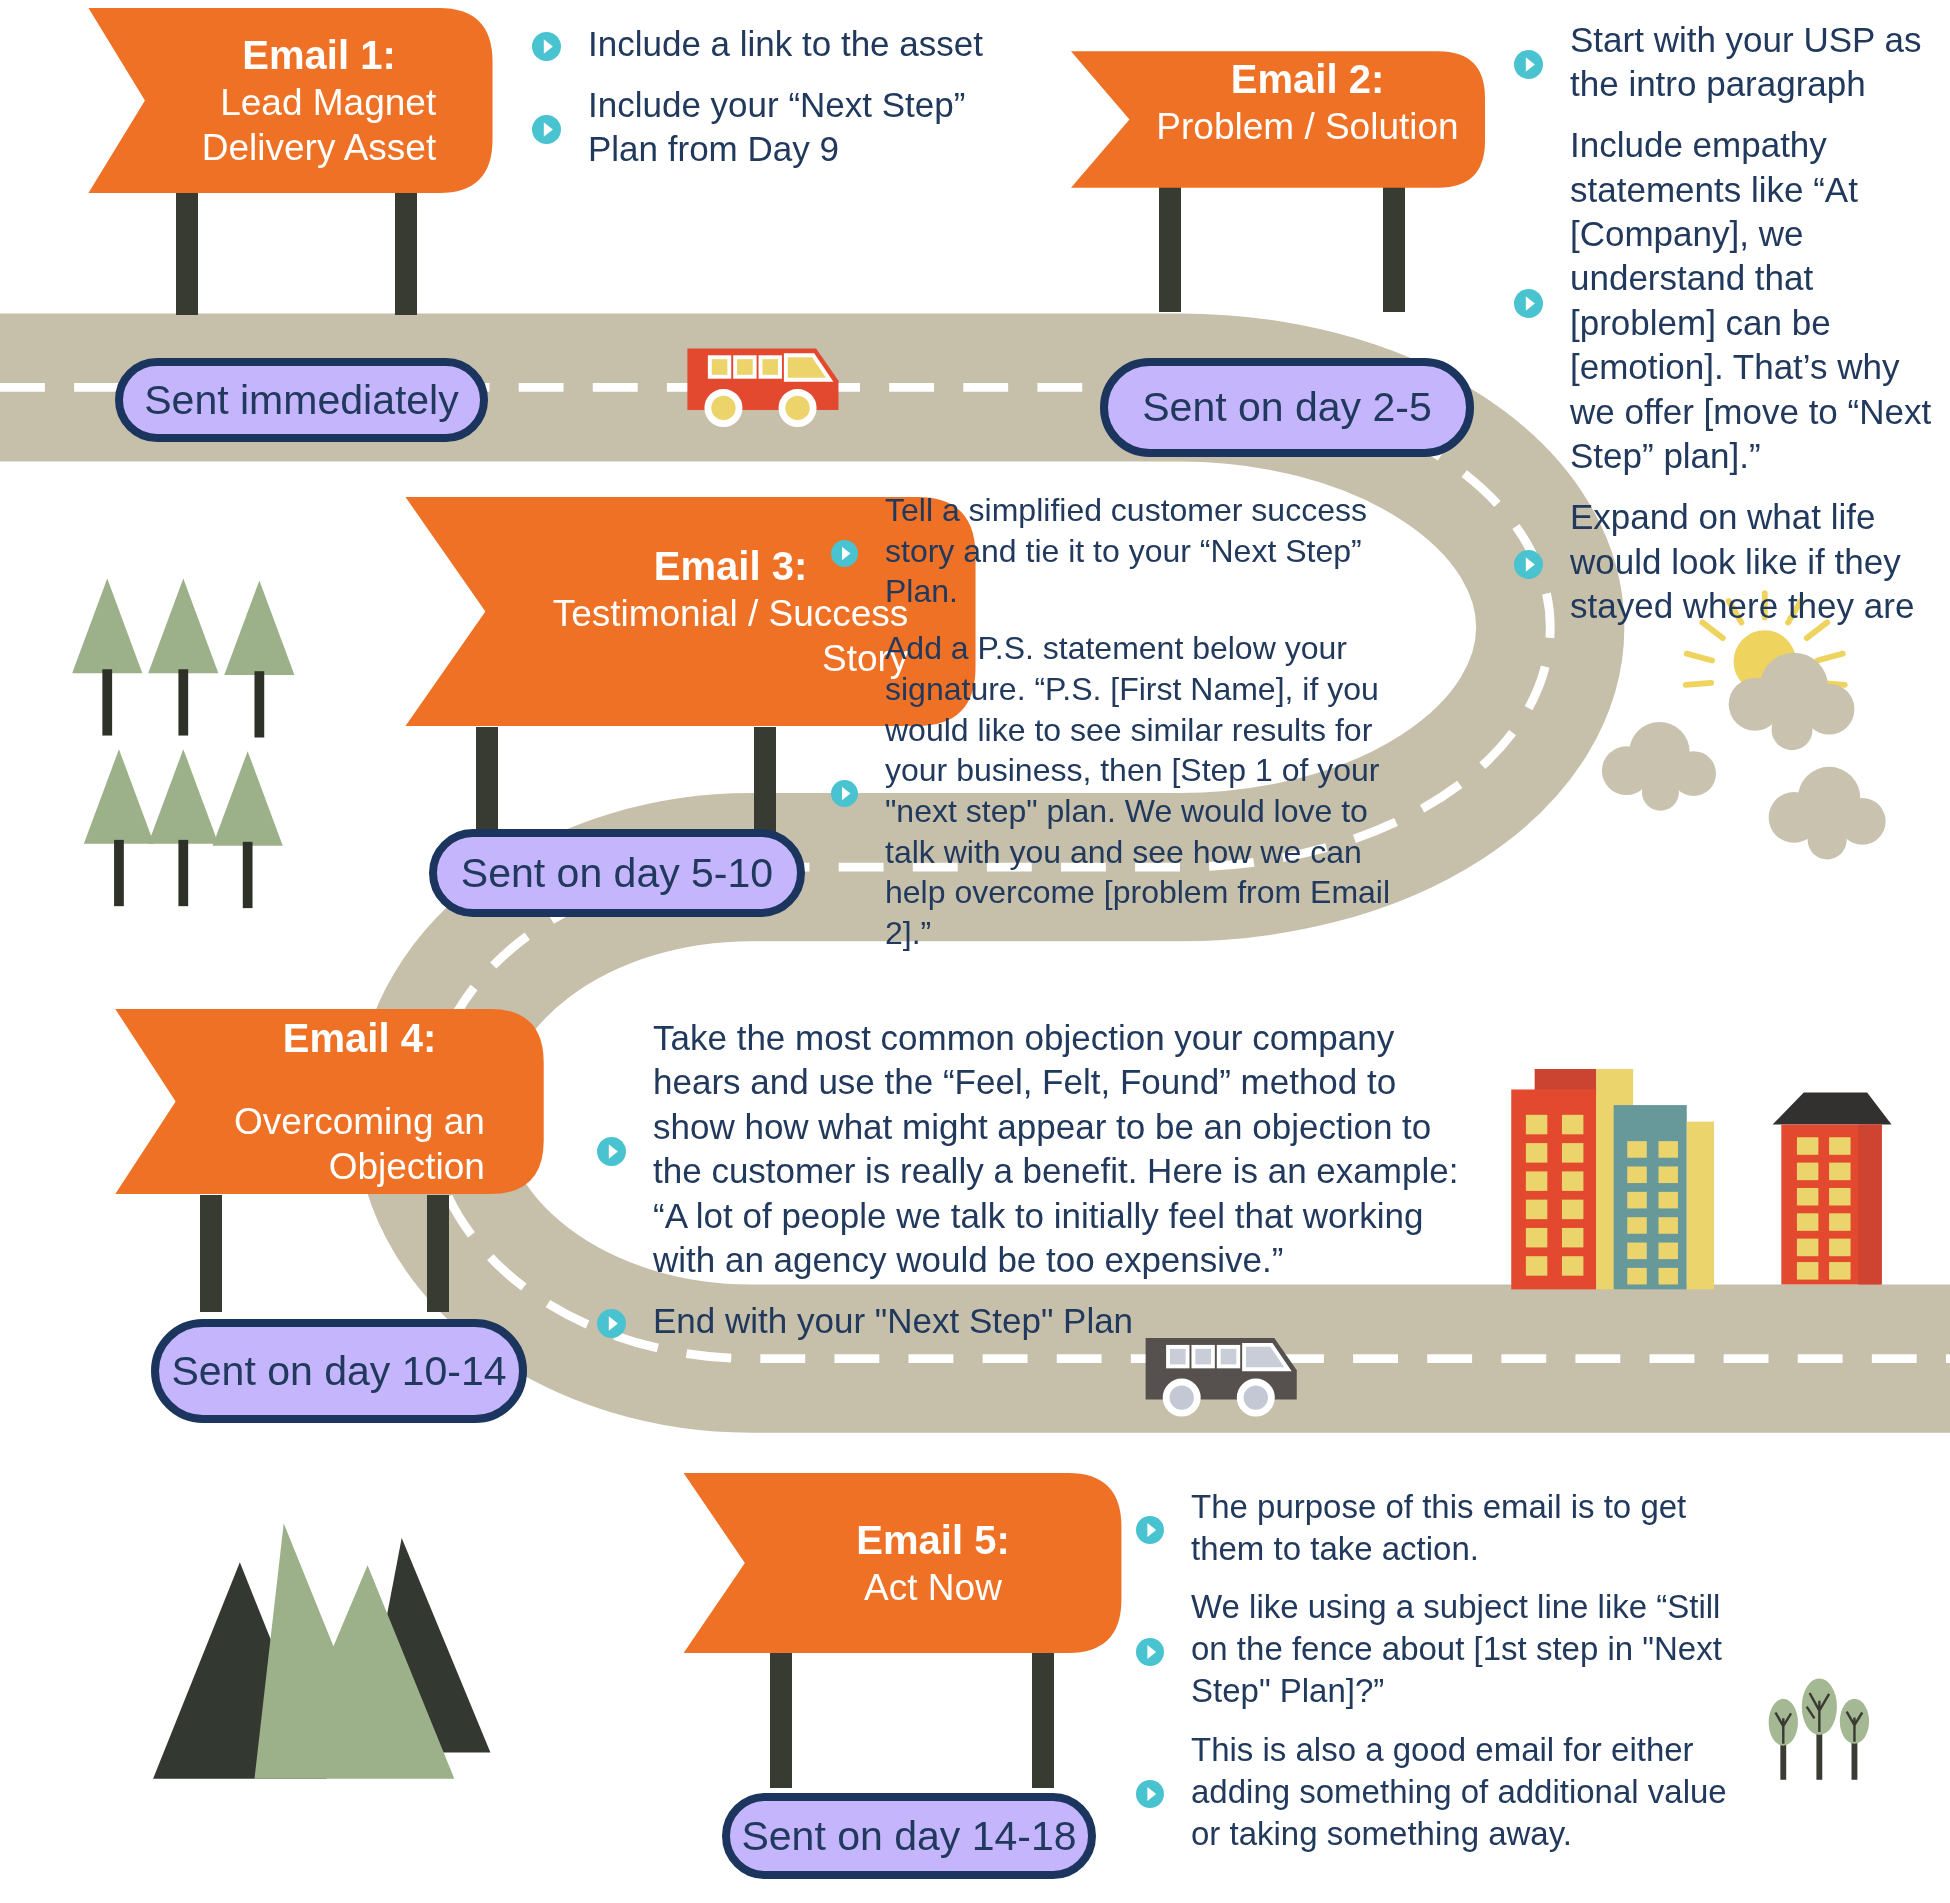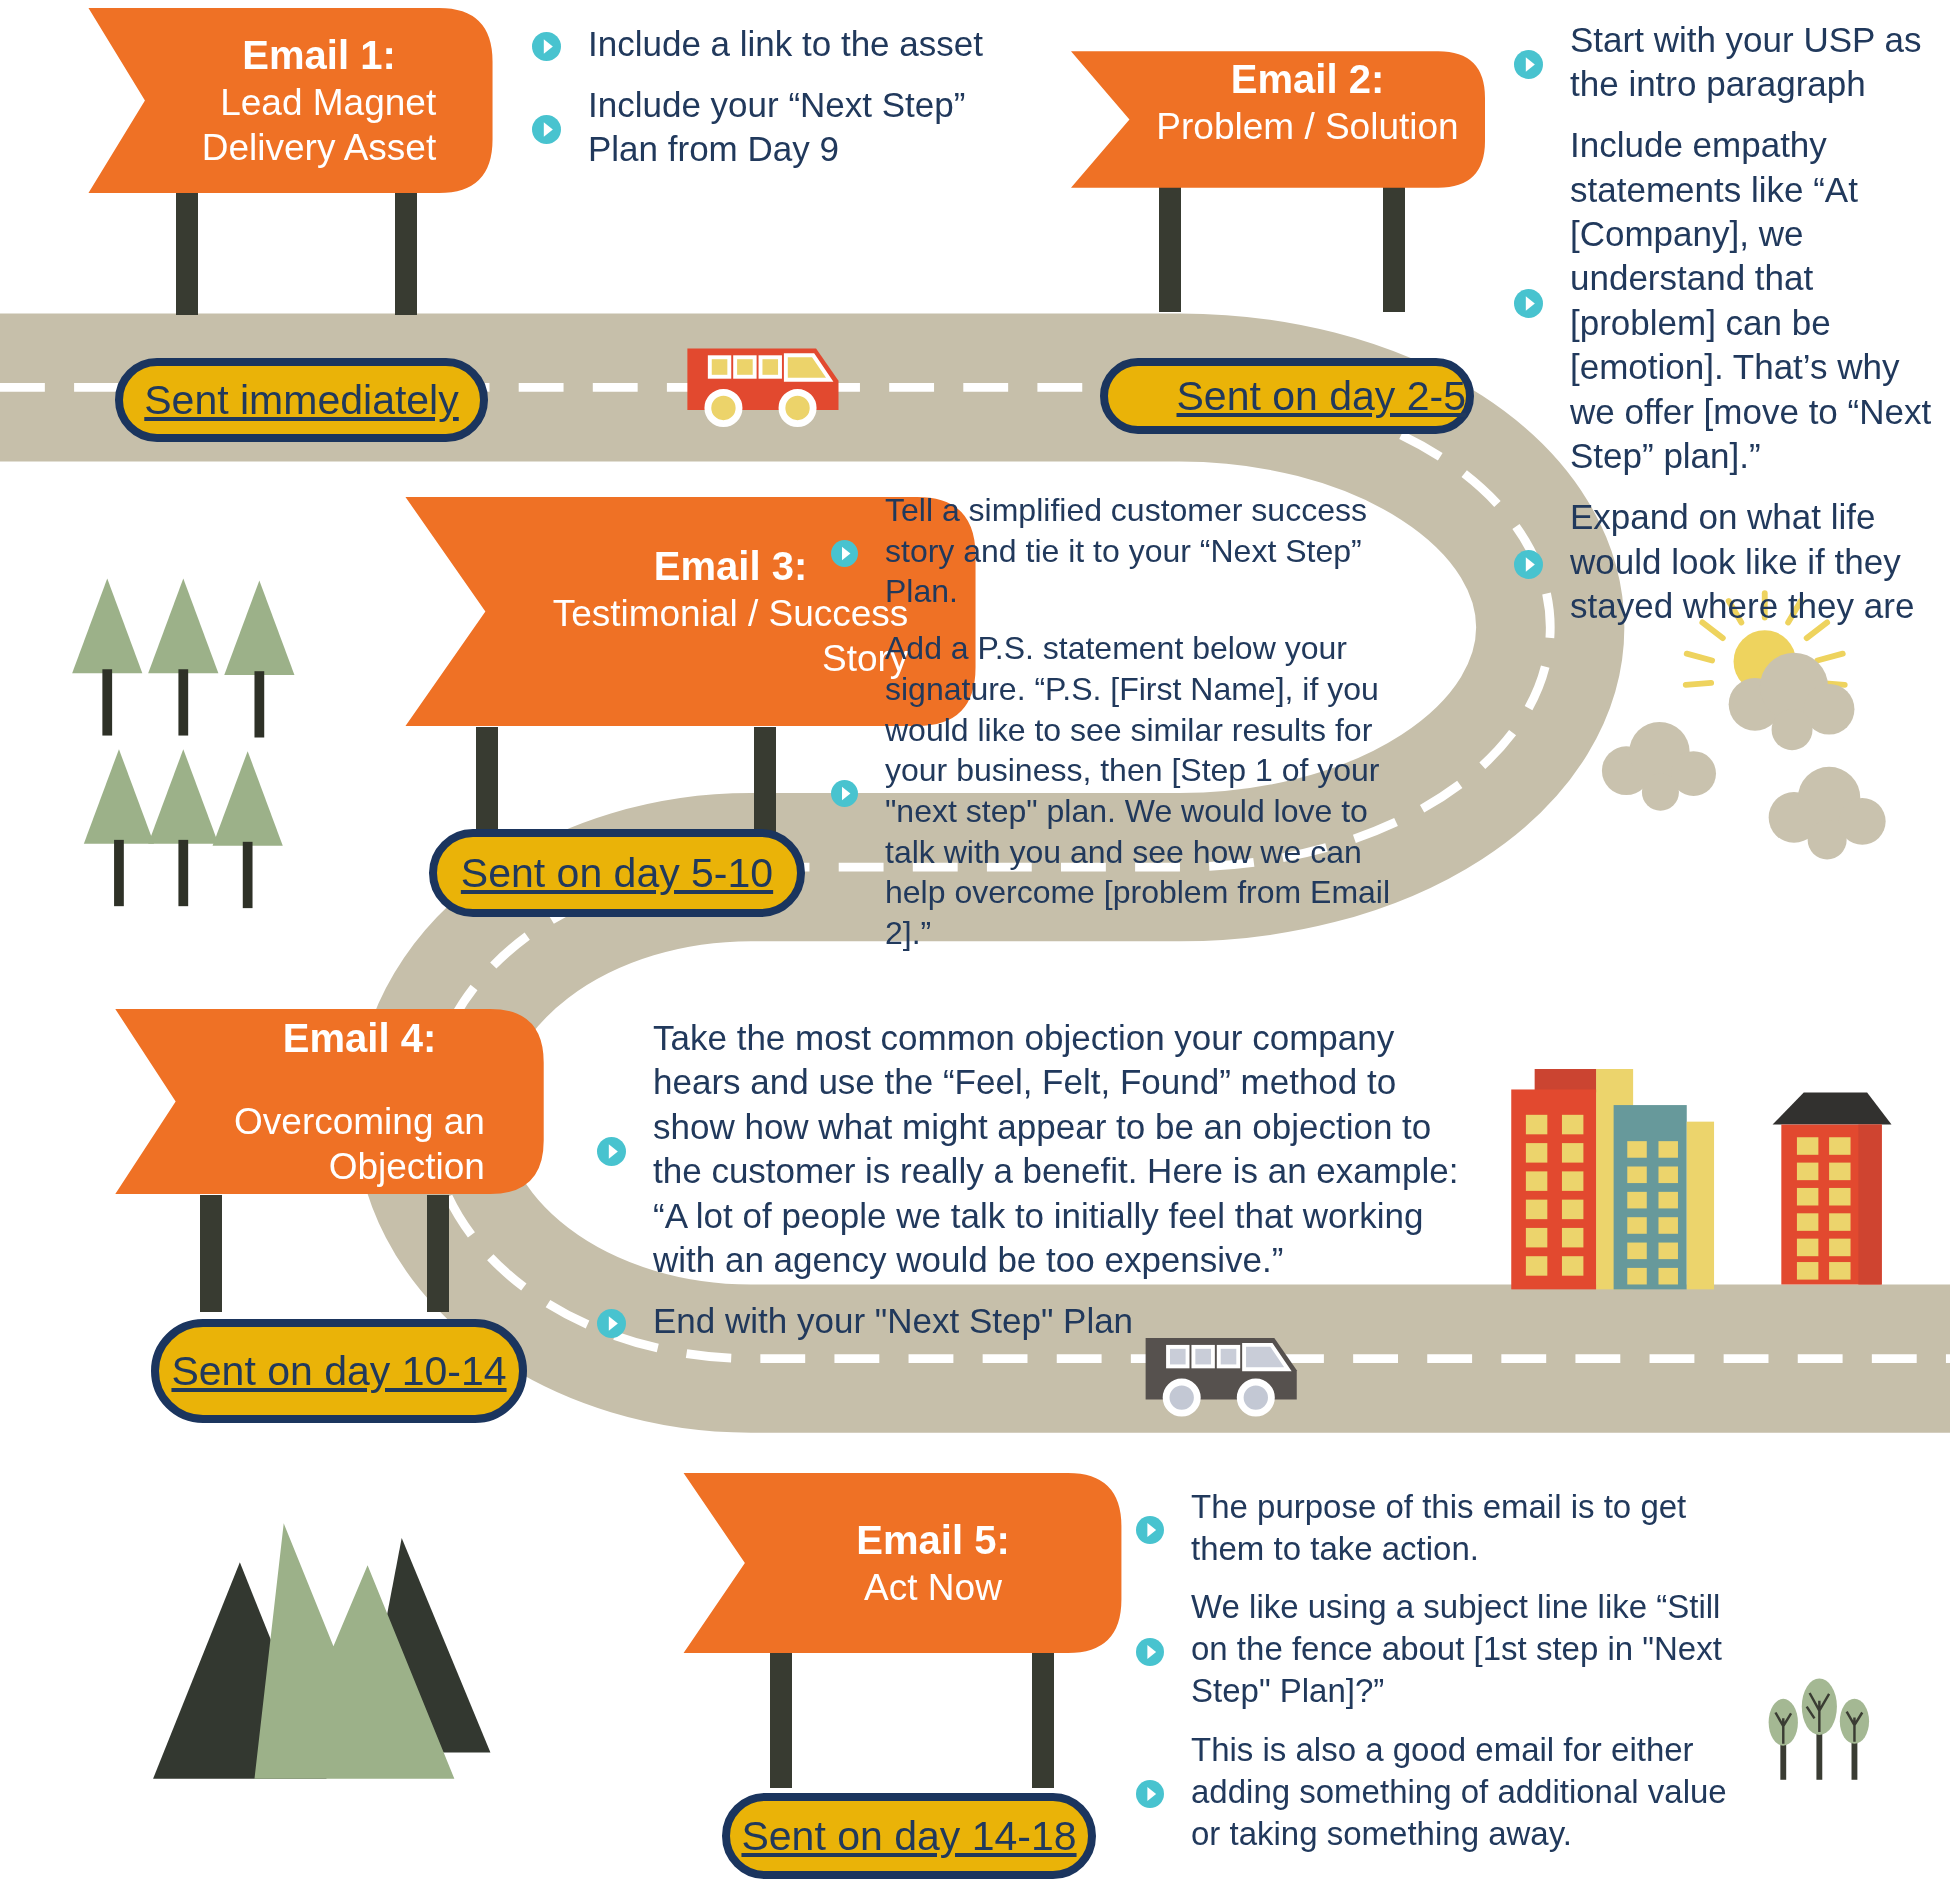--- a/index.html
+++ b/index.html
@@ -6,23 +6,23 @@
   #stage{position:relative;width:1950px;height:1904px;overflow:hidden;background:#ffffff;
          font-family:"Liberation Sans","DejaVu Sans",sans-serif;color:#21395c;}
   #bg{position:absolute;left:0;top:0;width:1950px;height:1904px;}
   .flag{position:absolute;}
   .flag svg{position:absolute;left:0;top:0;}
   .flag-label{position:absolute;inset:0;display:flex;flex-direction:column;align-items:center;
               justify-content:center;text-align:center;color:#fff;line-height:1.22;}
   .flag-title{font-weight:bold;font-size:40px;}
   .flag-sub{font-size:37px;white-space:pre-line;text-align:right;}
   .post{position:absolute;width:21.5px;background:#383b31;}
-  .pill{position:absolute;background:#eab308;border:8.8px solid #1b355e;border-radius:59px;
+  .pill{position:absolute;background:#c4b5fd;border:8.8px solid #1b355e;border-radius:59px;
         display:flex;align-items:center;justify-content:center;font-size:41px;font-weight:500;
-        color:#21395c;box-sizing:border-box;text-decoration:underline;}
+        color:#21395c;box-sizing:border-box;}
   .bullets{position:absolute;list-style:none;margin:0;padding:0;}
   .bullets li{display:flex;align-items:center;gap:27px;margin-bottom:16.6px;line-height:1.27;}
   .bullets .bicon{flex:0 0 auto;margin-top:4.9px;}
   .fs36{font-size:35px;} .fs33{font-size:32px;} .fs34{font-size:33px;}
   .b-w480{width:468px;} .b-w448{width:437px;} .b-w590{width:575px;} .b-w910{width:887px;} .b-w640{width:624px;}
 </style>
 </head>
 <body>
 
 <div id="stage">
@@ -255,21 +255,21 @@
       <span>Include empathy statements like “At [Company], we understand that [problem] can be [emotion]. That’s why we offer [move to “Next Step” plan].”</span>
       </li>
     <li>
       <svg class="bicon" width="29" height="29" viewBox="0 0 32 32">
           <circle cx="16" cy="16" r="16" fill="#48c3cf"></circle>
           <path d="M13 8 L23 16 L13 24 Z" fill="#ffffff"></path>
         </svg>
       <span>Expand on what life would look like if they stayed where they are</span>
       </li>
   </ul>
-  <div class="pill" style="left:1100px;top:358px;width:374px;height:76px;justify-content:flex-end;">
+  <div class="pill" style="left:1100px;top:358px;width:374px;height:99px;">
     <span>Sent on day 2-5</span>
   </div>
 
   <div class="post" style="left:476px;top:727px;height:171px;"></div>
   <div class="post" style="left:754px;top:727px;height:171px;"></div>
   <div class="flag" style="left:405px;top:497px;width:571px;height:229px;">
     <svg width="571" height="229" viewBox="0 0 585 235">
       <path d="M0 0 H525 Q585 0 585 60 V175 Q585 235 525 235 H0 L82 117.5 Z" fill="#ef7125"></path>
     </svg>
     <div class="flag-label" style="padding-left:80px;">

